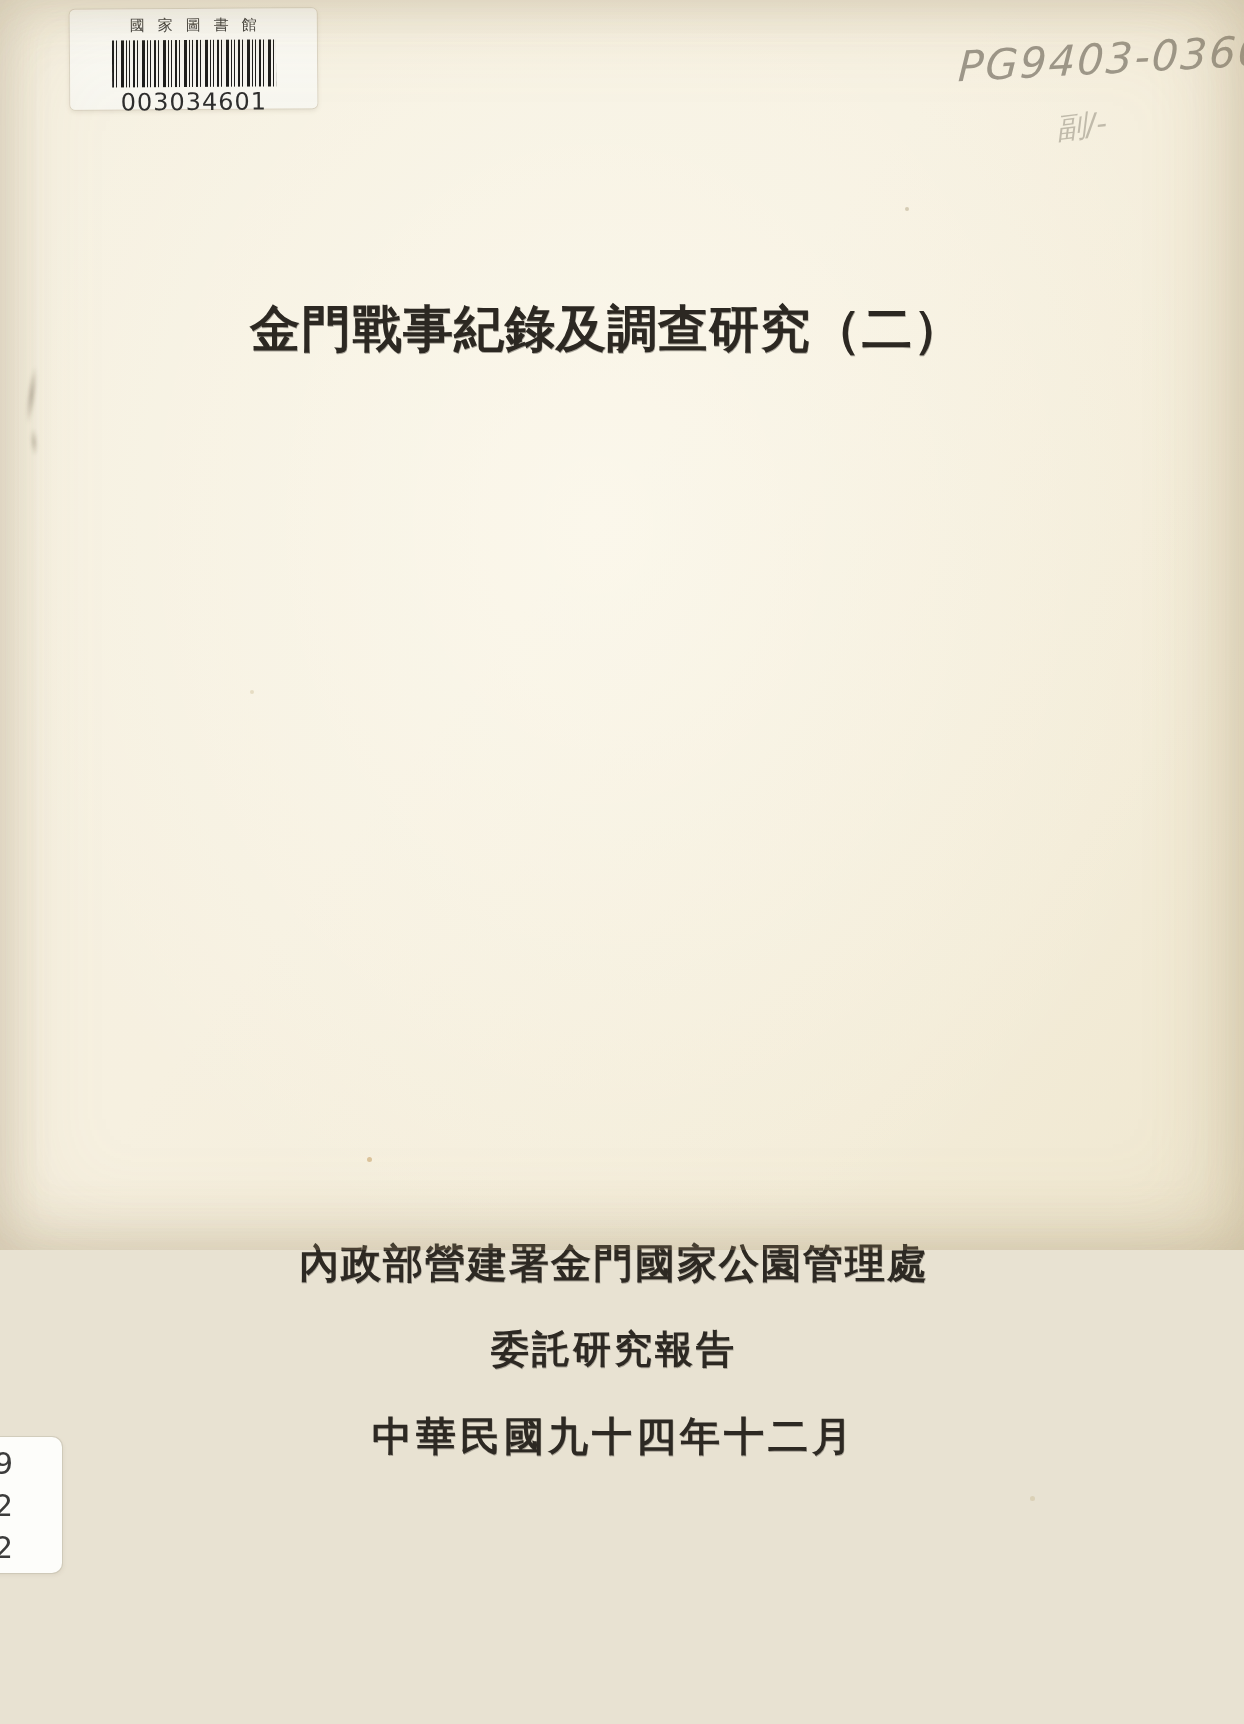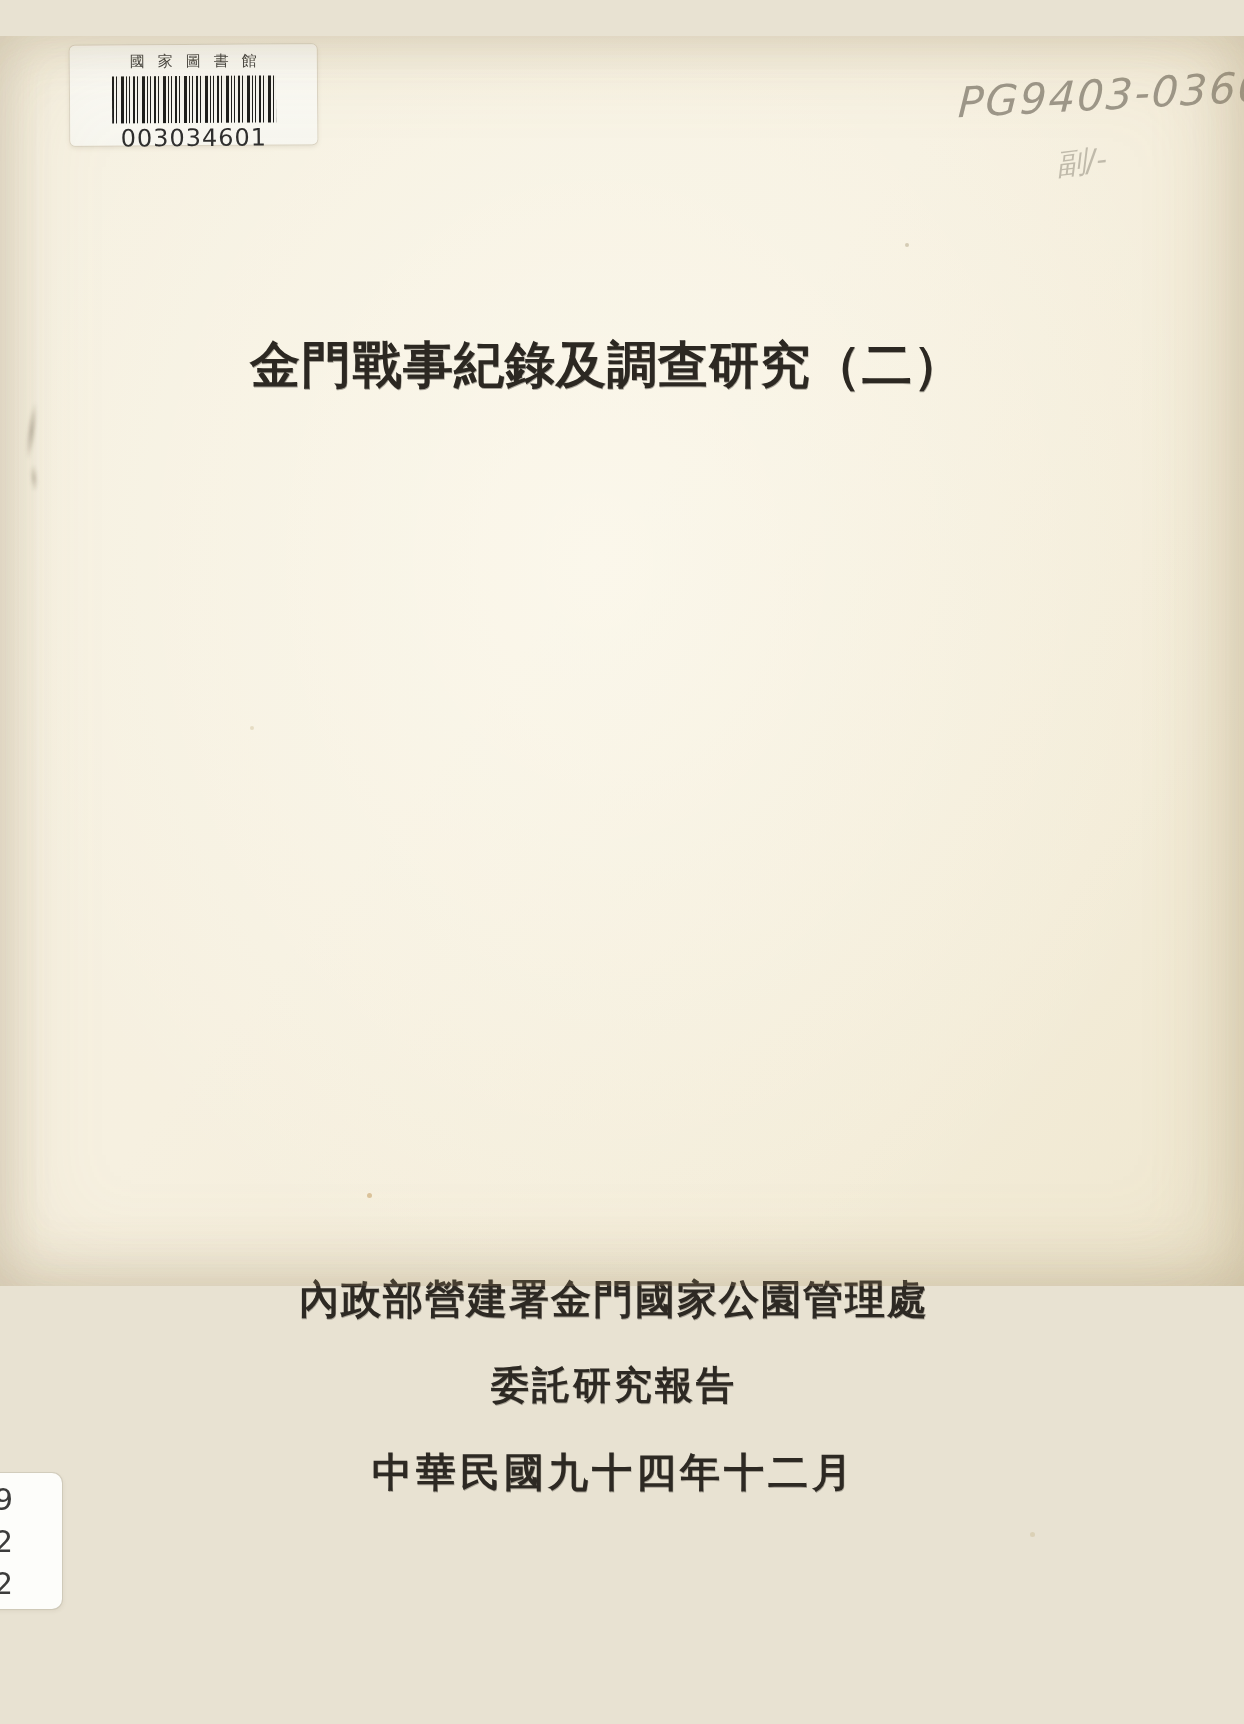--- a/index.html
+++ b/index.html
@@ -12,21 +12,20 @@
   }
   .page {
     position: relative;
     width: 1244px;
     height: 1250px;
     background:
       radial-gradient(ellipse 900px 1100px at 48% 42%, rgba(255,253,244,0.55), rgba(255,253,244,0) 70%),
       linear-gradient(128deg, #f6f1e2 0%, #f6f0e0 45%, #f3ecd8 78%, #efe7d0 100%);
     font-family: "DejaVu Serif", "Liberation Serif", serif;
     color: #2e2a24;
-    margin-top: 36px;
   }
   
   .page::after {
     content: "";
     position: absolute;
     inset: 0;
     pointer-events: none;
     box-shadow:
       inset 0 0 110px rgba(173,152,104,0.16),
       inset -28px 0 70px rgba(173,152,104,0.14),

